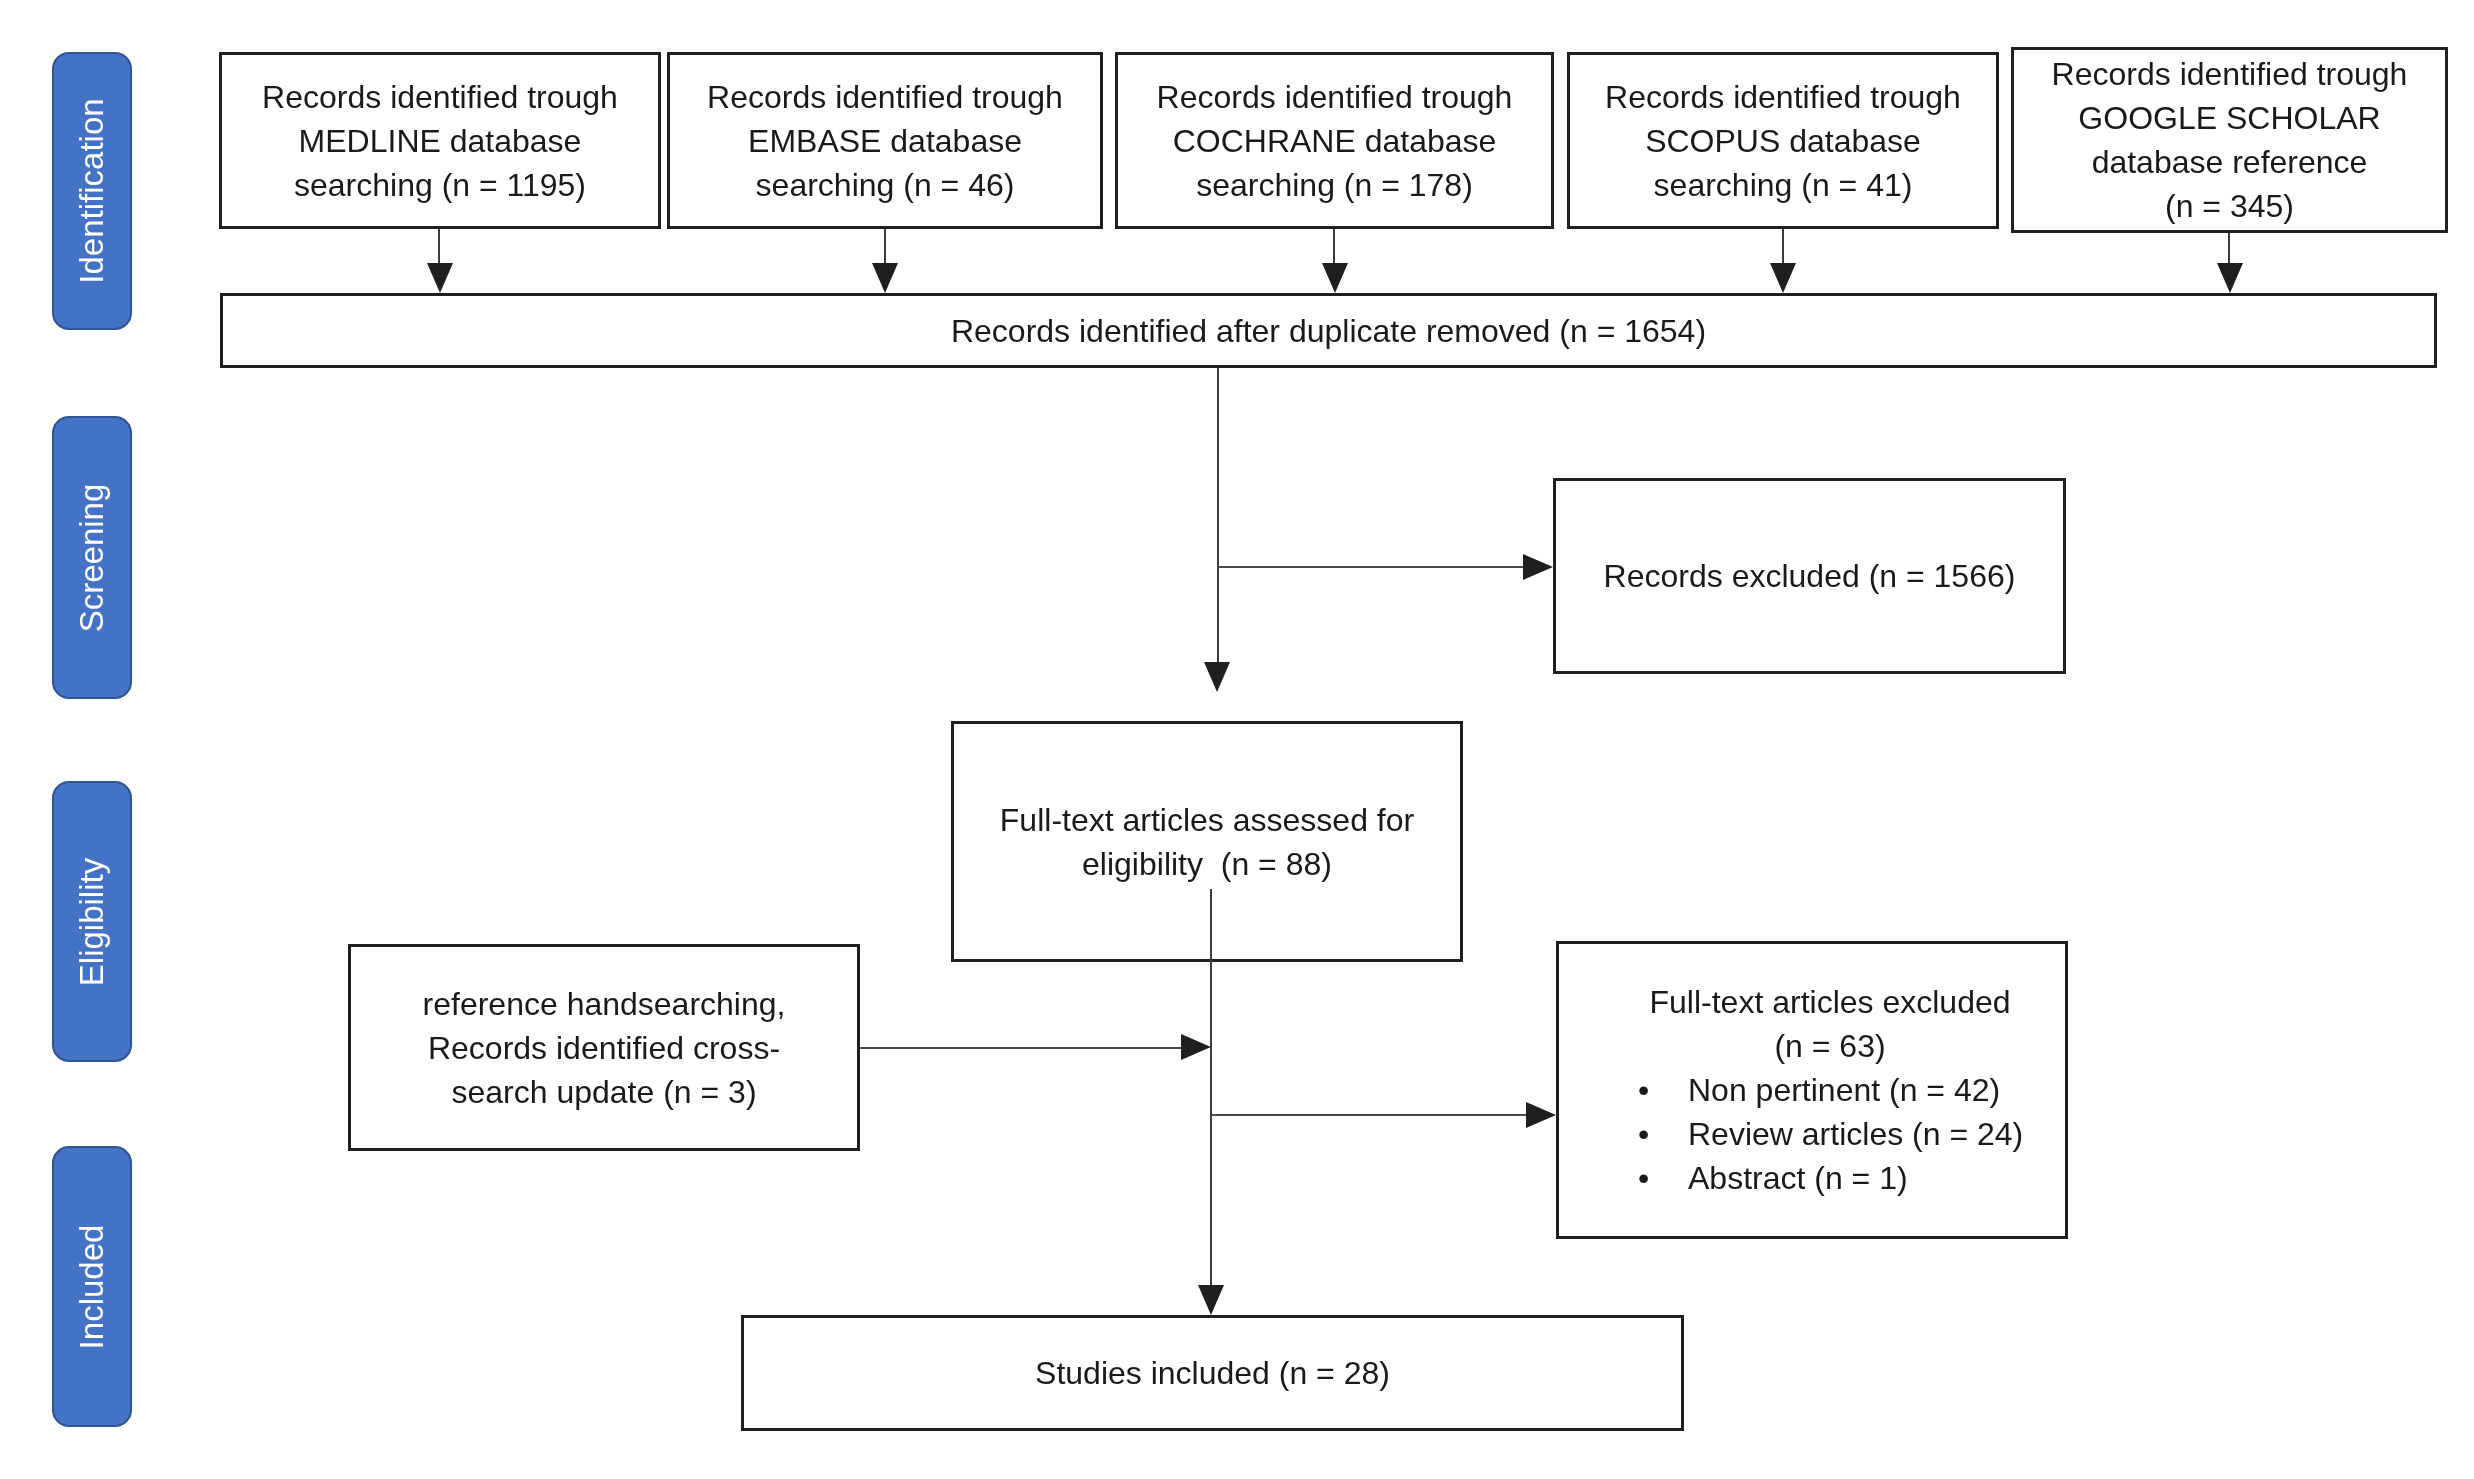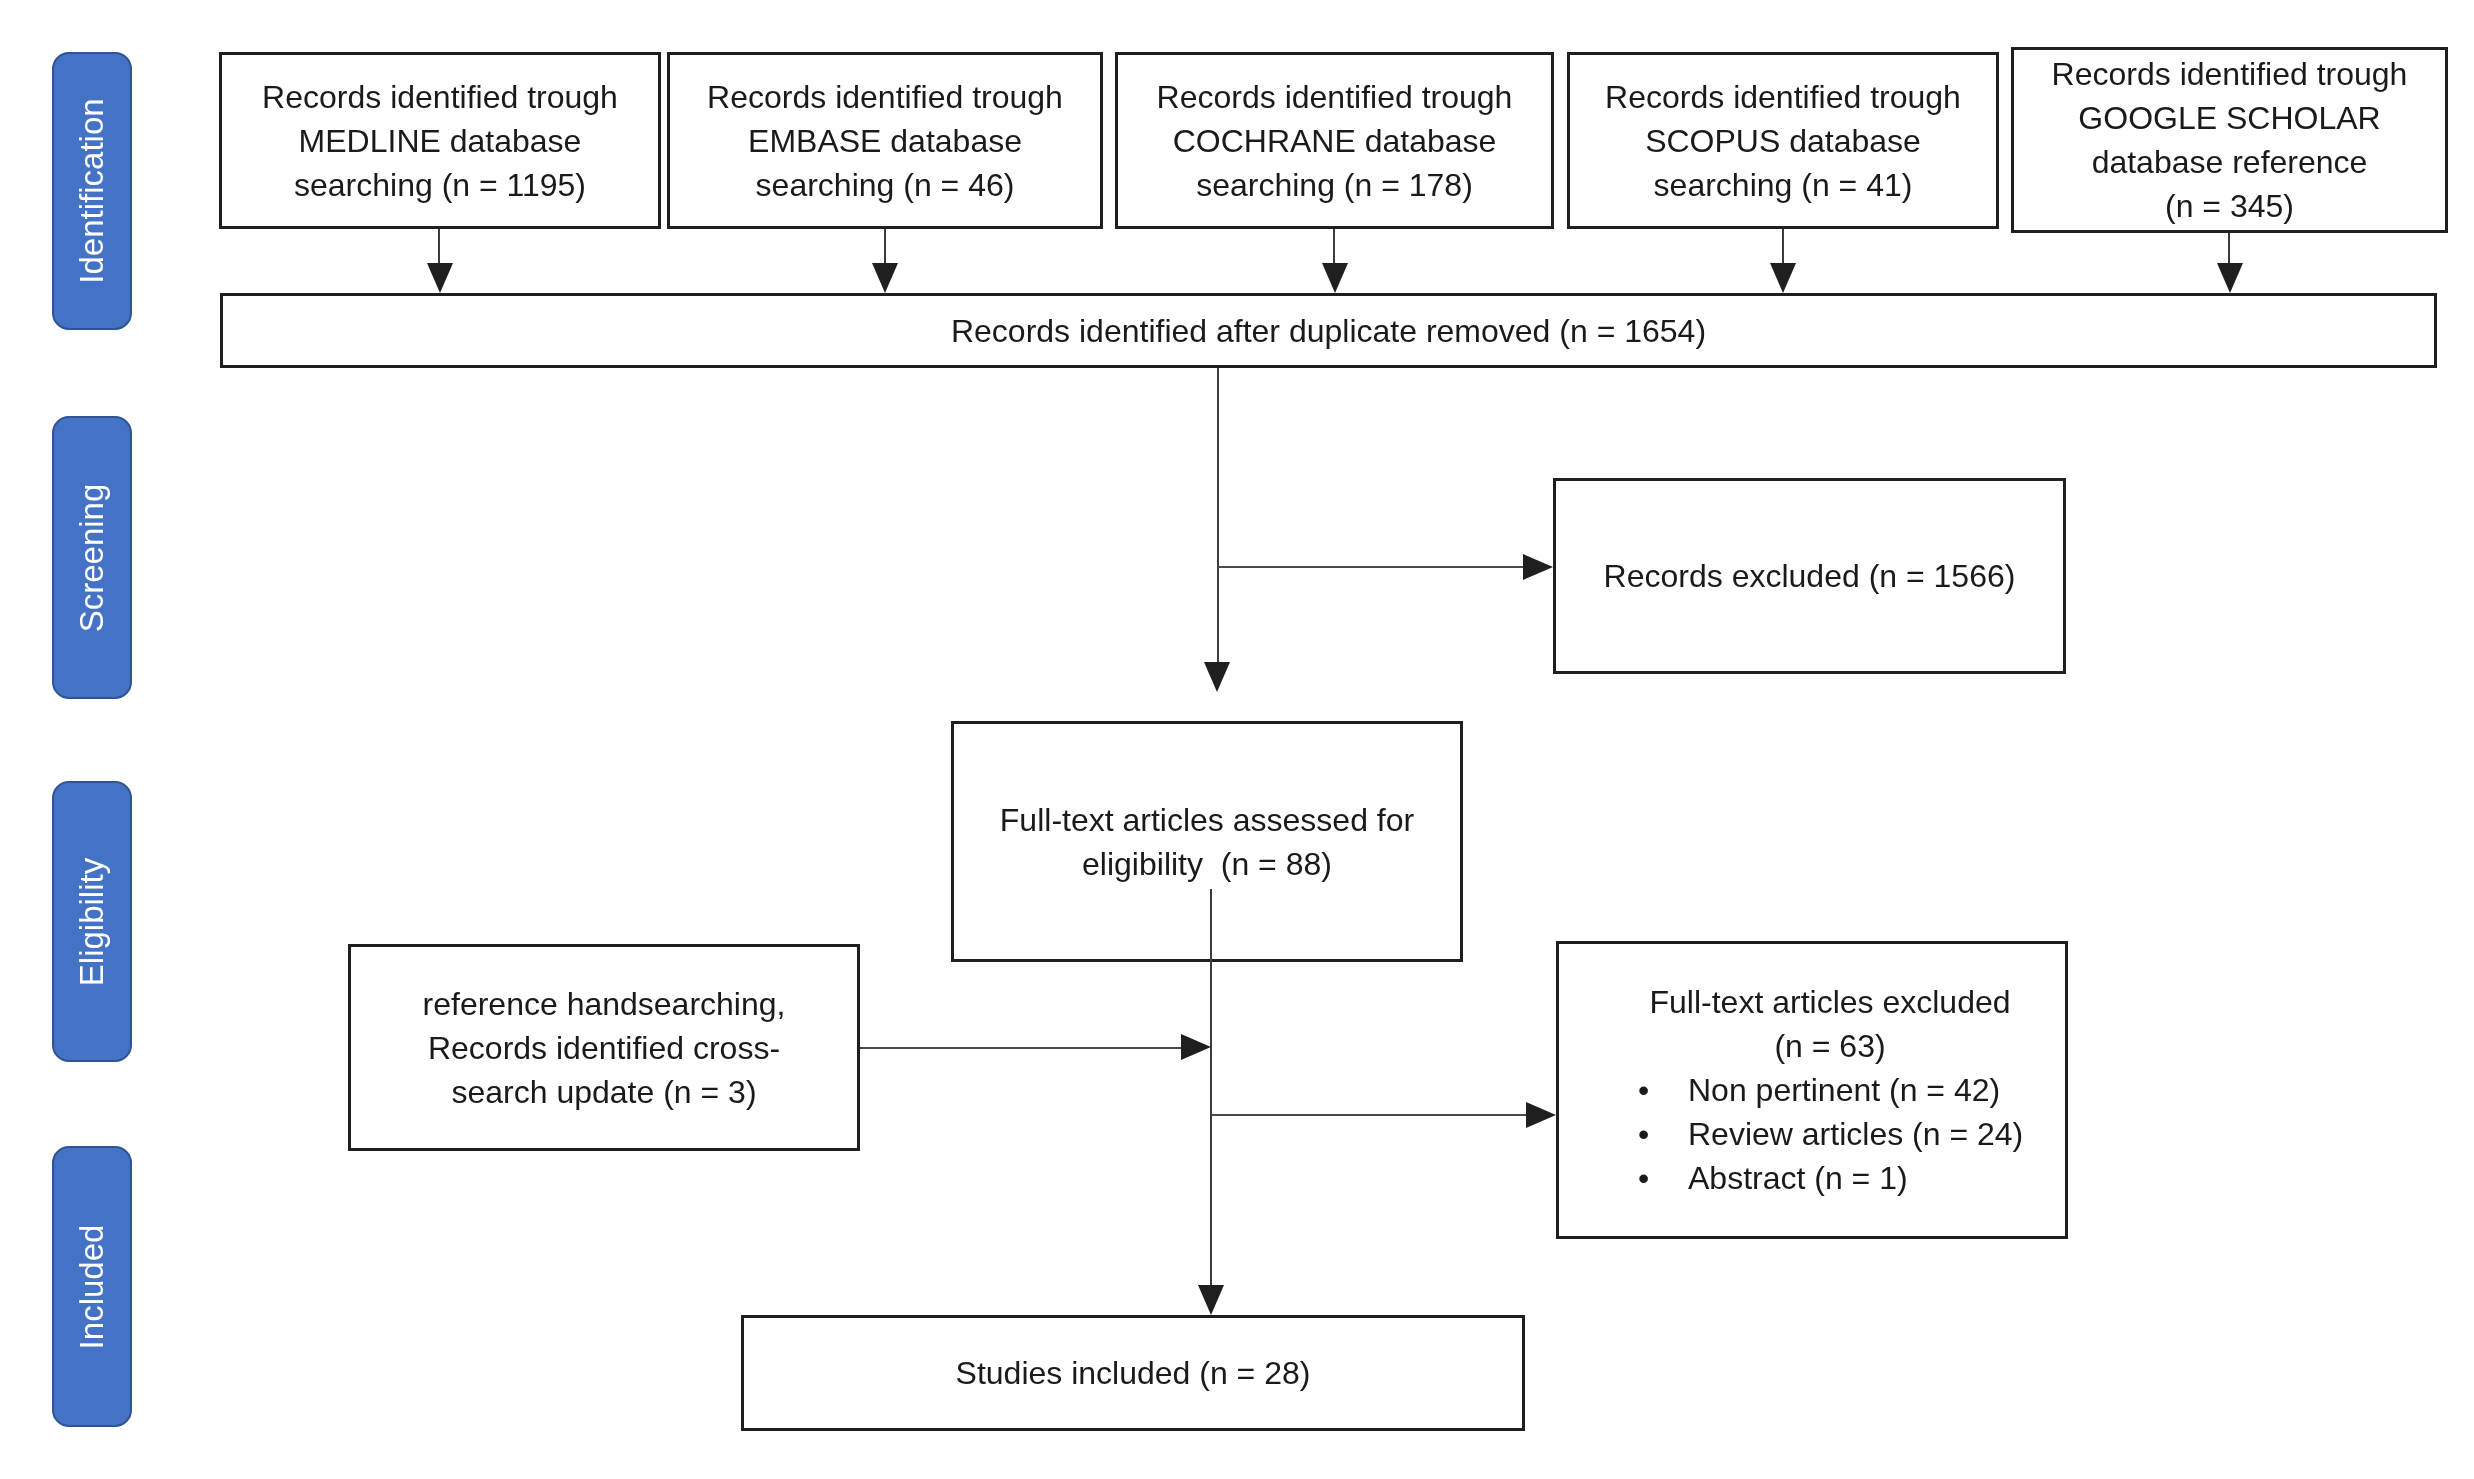--- a/index.html
+++ b/index.html
@@ -30,21 +30,21 @@
   #src1{left:219px;top:52px;width:442px;height:177px;}
   #src2{left:667px;top:52px;width:436px;height:177px;}
   #src3{left:1115px;top:52px;width:439px;height:177px;}
   #src4{left:1567px;top:52px;width:432px;height:177px;}
   #src5{left:2011px;top:47px;width:437px;height:186px;}
   #dedup{left:220px;top:293px;width:2217px;height:75px;}
   #excluded1{left:1553px;top:478px;width:513px;height:196px;text-align:right;}
   #assessed{left:951px;top:697px;width:512px;height:241px;margin-top:24px;}
   #crossref{left:348px;top:944px;width:512px;height:207px;}
   #excluded2{left:1556px;top:941px;width:512px;height:298px;padding-left:36px;}
-  #included{left:741px;top:1315px;width:784px;height:116px;}
+  #included{left:741px;top:1315px;width:943px;height:116px;}
   
   .bullet-row{
     display:flex;align-items:flex-start;
     width:100%;box-sizing:border-box;
     padding-left:43px;text-align:left;
   }
   .bullet-glyph{width:50px;flex:0 0 50px;}
   
   .stage{
     position:absolute;

